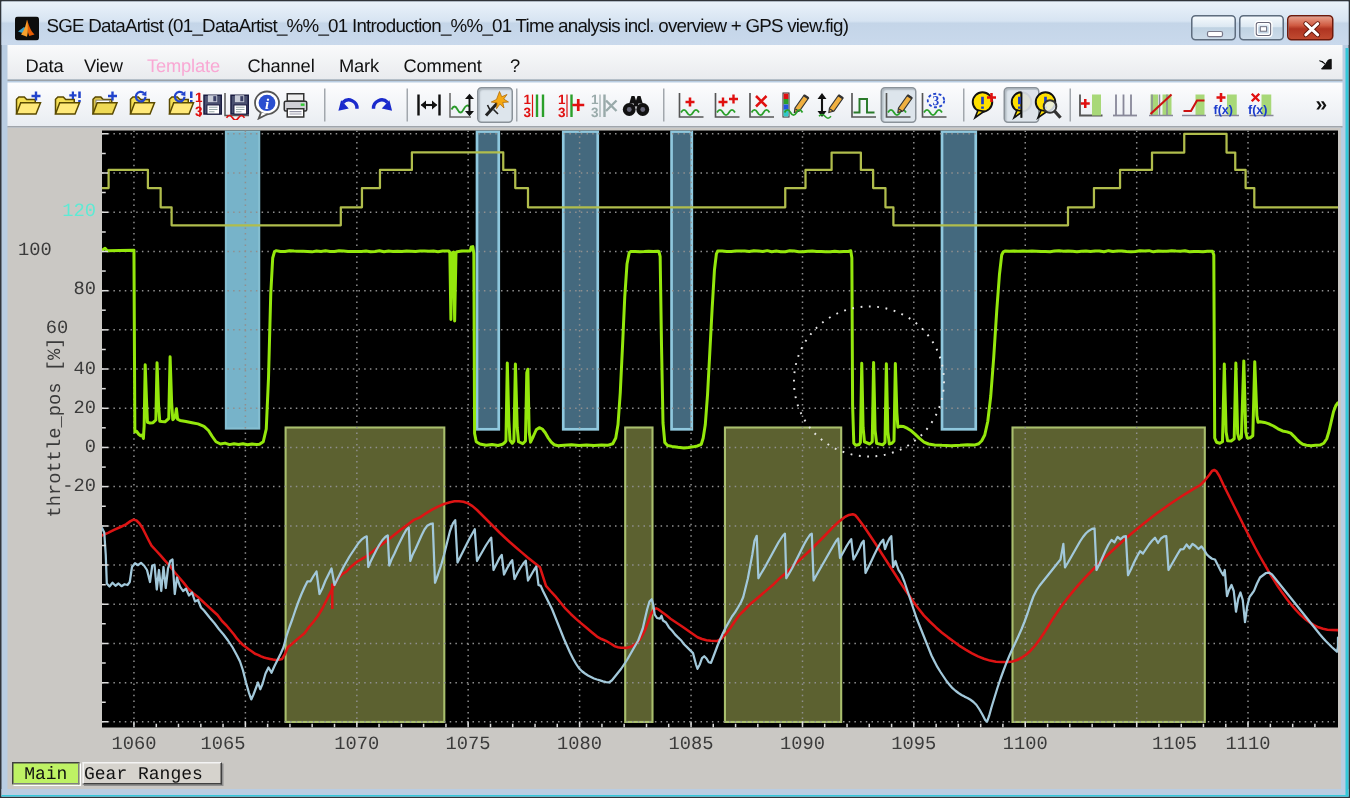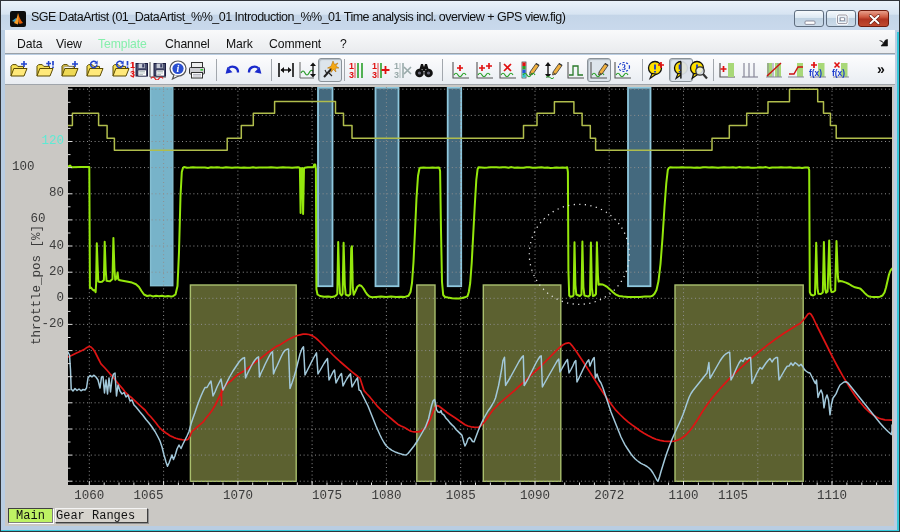--- a/index.html
+++ b/index.html
@@ -35,21 +35,21 @@
   </div>
 <div class="btn" style="left:858px;width:31px;background:linear-gradient(#e8a08c 0%,#cf5a41 40%,#b03421 55%,#c04a30 100%);border-color:#6e1a0c">
     <svg width="31" height="17" viewBox="0 0 31 17">
       <path d="M11.5 4.8 L19.5 12.2 M19.5 4.8 L11.5 12.2" stroke="#5e1408" stroke-width="3.2" stroke-linecap="round"></path>
       <path d="M11.5 4.8 L19.5 12.2 M19.5 4.8 L11.5 12.2" stroke="#fff" stroke-width="2" stroke-linecap="round"></path>
     </svg>
   </div>
 <div class="menubar"></div>
 <div style="position:absolute;left:17px;top:36.5px;font:12.2px 'Liberation Sans',sans-serif;color:#111;letter-spacing:-0.1px">Data</div>
 <div style="position:absolute;left:56px;top:36.5px;font:12.2px 'Liberation Sans',sans-serif;color:#111;letter-spacing:-0.1px">View</div>
-<div style="position:absolute;left:98px;top:36.5px;font:12.2px 'Liberation Sans',sans-serif;color:#86efac;letter-spacing:-0.1px">Template</div>
+<div style="position:absolute;left:98px;top:36.5px;font:12.2px 'Liberation Sans',sans-serif;color:#f9a8d4;letter-spacing:-0.1px">Template</div>
 <div style="position:absolute;left:165px;top:36.5px;font:12.2px 'Liberation Sans',sans-serif;color:#111;letter-spacing:-0.1px">Channel</div>
 <div style="position:absolute;left:226px;top:36.5px;font:12.2px 'Liberation Sans',sans-serif;color:#111;letter-spacing:-0.1px">Mark</div>
 <div style="position:absolute;left:269px;top:36.5px;font:12.2px 'Liberation Sans',sans-serif;color:#111;letter-spacing:-0.1px">Comment</div>
 <div style="position:absolute;left:340px;top:36.5px;font:12.2px 'Liberation Sans',sans-serif;color:#111;letter-spacing:-0.1px">?</div>
 <svg style="position:absolute;left:879px;top:38px" width="10" height="9" viewBox="0 0 10 9">
     <path d="M0.5 2.5 Q3.5 2.5 4.5 5 L6.5 2 L8.5 1.5 L8.5 8 L2 8 L4.5 5" fill="#111" stroke="#111" stroke-width="0.6"></path>
   </svg>
 <div class="toolbar"></div>
 <svg style="position:absolute;left:9px;top:60px;" width="20" height="20" viewBox="0 0 20 20">
     <path d="M2 16 V6.2 L3.6 4.6 H7.2 L8.8 6.4 H14.5 V8.5" fill="#f5df55" stroke="#5a4a00" stroke-width="1"></path>
@@ -414,25 +414,25 @@
 <div style="position:absolute;left:12px;top:160.1px;width:52px;text-align:left;font:12.5px 'Liberation Mono',monospace;color:#3b3b3b">100</div>
 <div style="position:absolute;left:12px;top:186.3px;width:52px;text-align:right;font:12.5px 'Liberation Mono',monospace;color:#3b3b3b">80</div>
 <div style="position:absolute;left:12px;top:212.4px;width:52px;text-align:center;font:12.5px 'Liberation Mono',monospace;color:#3b3b3b">60</div>
 <div style="position:absolute;left:12px;top:238.5px;width:52px;text-align:right;font:12.5px 'Liberation Mono',monospace;color:#3b3b3b">40</div>
 <div style="position:absolute;left:12px;top:264.7px;width:52px;text-align:right;font:12.5px 'Liberation Mono',monospace;color:#3b3b3b">20</div>
 <div style="position:absolute;left:12px;top:290.8px;width:52px;text-align:right;font:12.5px 'Liberation Mono',monospace;color:#3b3b3b">0</div>
 <div style="position:absolute;left:12px;top:316.9px;width:52px;text-align:right;font:12.5px 'Liberation Mono',monospace;color:#3b3b3b">-20</div>
 <div style="position:absolute;left:59.3px;top:488.5px;width:60px;text-align:center;font:12.5px 'Liberation Mono',monospace;color:#3b3b3b">1060</div>
 <div style="position:absolute;left:133.6px;top:488.5px;width:60px;text-align:left;font:12.5px 'Liberation Mono',monospace;color:#3b3b3b">1065</div>
 <div style="position:absolute;left:207.9px;top:488.5px;width:60px;text-align:center;font:12.5px 'Liberation Mono',monospace;color:#3b3b3b">1070</div>
-<div style="position:absolute;left:282.1px;top:488.5px;width:60px;text-align:right;font:12.5px 'Liberation Mono',monospace;color:#3b3b3b">1075</div>
+<div style="position:absolute;left:282.1px;top:488.5px;width:60px;text-align:center;font:12.5px 'Liberation Mono',monospace;color:#3b3b3b">1075</div>
 <div style="position:absolute;left:356.4px;top:488.5px;width:60px;text-align:center;font:12.5px 'Liberation Mono',monospace;color:#3b3b3b">1080</div>
 <div style="position:absolute;left:430.7px;top:488.5px;width:60px;text-align:center;font:12.5px 'Liberation Mono',monospace;color:#3b3b3b">1085</div>
 <div style="position:absolute;left:505.0px;top:488.5px;width:60px;text-align:center;font:12.5px 'Liberation Mono',monospace;color:#3b3b3b">1090</div>
-<div style="position:absolute;left:579.2px;top:488.5px;width:60px;text-align:center;font:12.5px 'Liberation Mono',monospace;color:#3b3b3b">2072</div>
+<div style="position:absolute;left:579.2px;top:488.5px;width:60px;text-align:center;font:12.5px 'Liberation Mono',monospace;color:#3b3b3b">1095</div>
 <div style="position:absolute;left:653.5px;top:488.5px;width:60px;text-align:center;font:12.5px 'Liberation Mono',monospace;color:#3b3b3b">1100</div>
-<div style="position:absolute;left:703px;top:488.5px;width:60px;text-align:center;font:12.5px 'Liberation Mono',monospace;color:#3b3b3b">1105</div>
+<div style="position:absolute;left:753px;top:488.5px;width:60px;text-align:center;font:12.5px 'Liberation Mono',monospace;color:#3b3b3b">1105</div>
 <div style="position:absolute;left:802.0px;top:488.5px;width:60px;text-align:center;font:12.5px 'Liberation Mono',monospace;color:#3b3b3b">1110</div>
 <div style="position:absolute;left:-43.5px;top:278px;width:160px;text-align:center;font:12.5px 'Liberation Mono',monospace;color:#3b3b3b;transform:rotate(-90deg)">throttle_pos [%]</div>
 <div style="position:absolute;left:8px;top:508px;width:45px;height:15px;background:#bef264;border:1px solid #808080;border-top-color:#404040;border-left-color:#404040;box-shadow:1px 1px 0 #fff;font:12px 'Liberation Mono',monospace;color:#111;text-align:center;line-height:14px">Main</div>
 <div style="position:absolute;left:55px;top:508px;width:93px;height:15px;background:#d6d3cd;border:1px solid #404040;border-top-color:#f4f4f4;border-left-color:#f4f4f4;box-shadow:1px 1px 0 #909090;font:12px 'Liberation Mono',monospace;color:#111;line-height:14px">Gear Ranges</div>
 <div style="position:absolute;left:1px;top:526px;width:898px;height:5px;background:#b9cde2"></div>
 <div style="position:absolute;left:1px;top:529.5px;width:898px;height:1.8px;background:#35c8da"></div>
 <div style="position:absolute;left:896.5px;top:32px;width:2.2px;height:499px;background:#35c8da"></div>
 </body></html>

